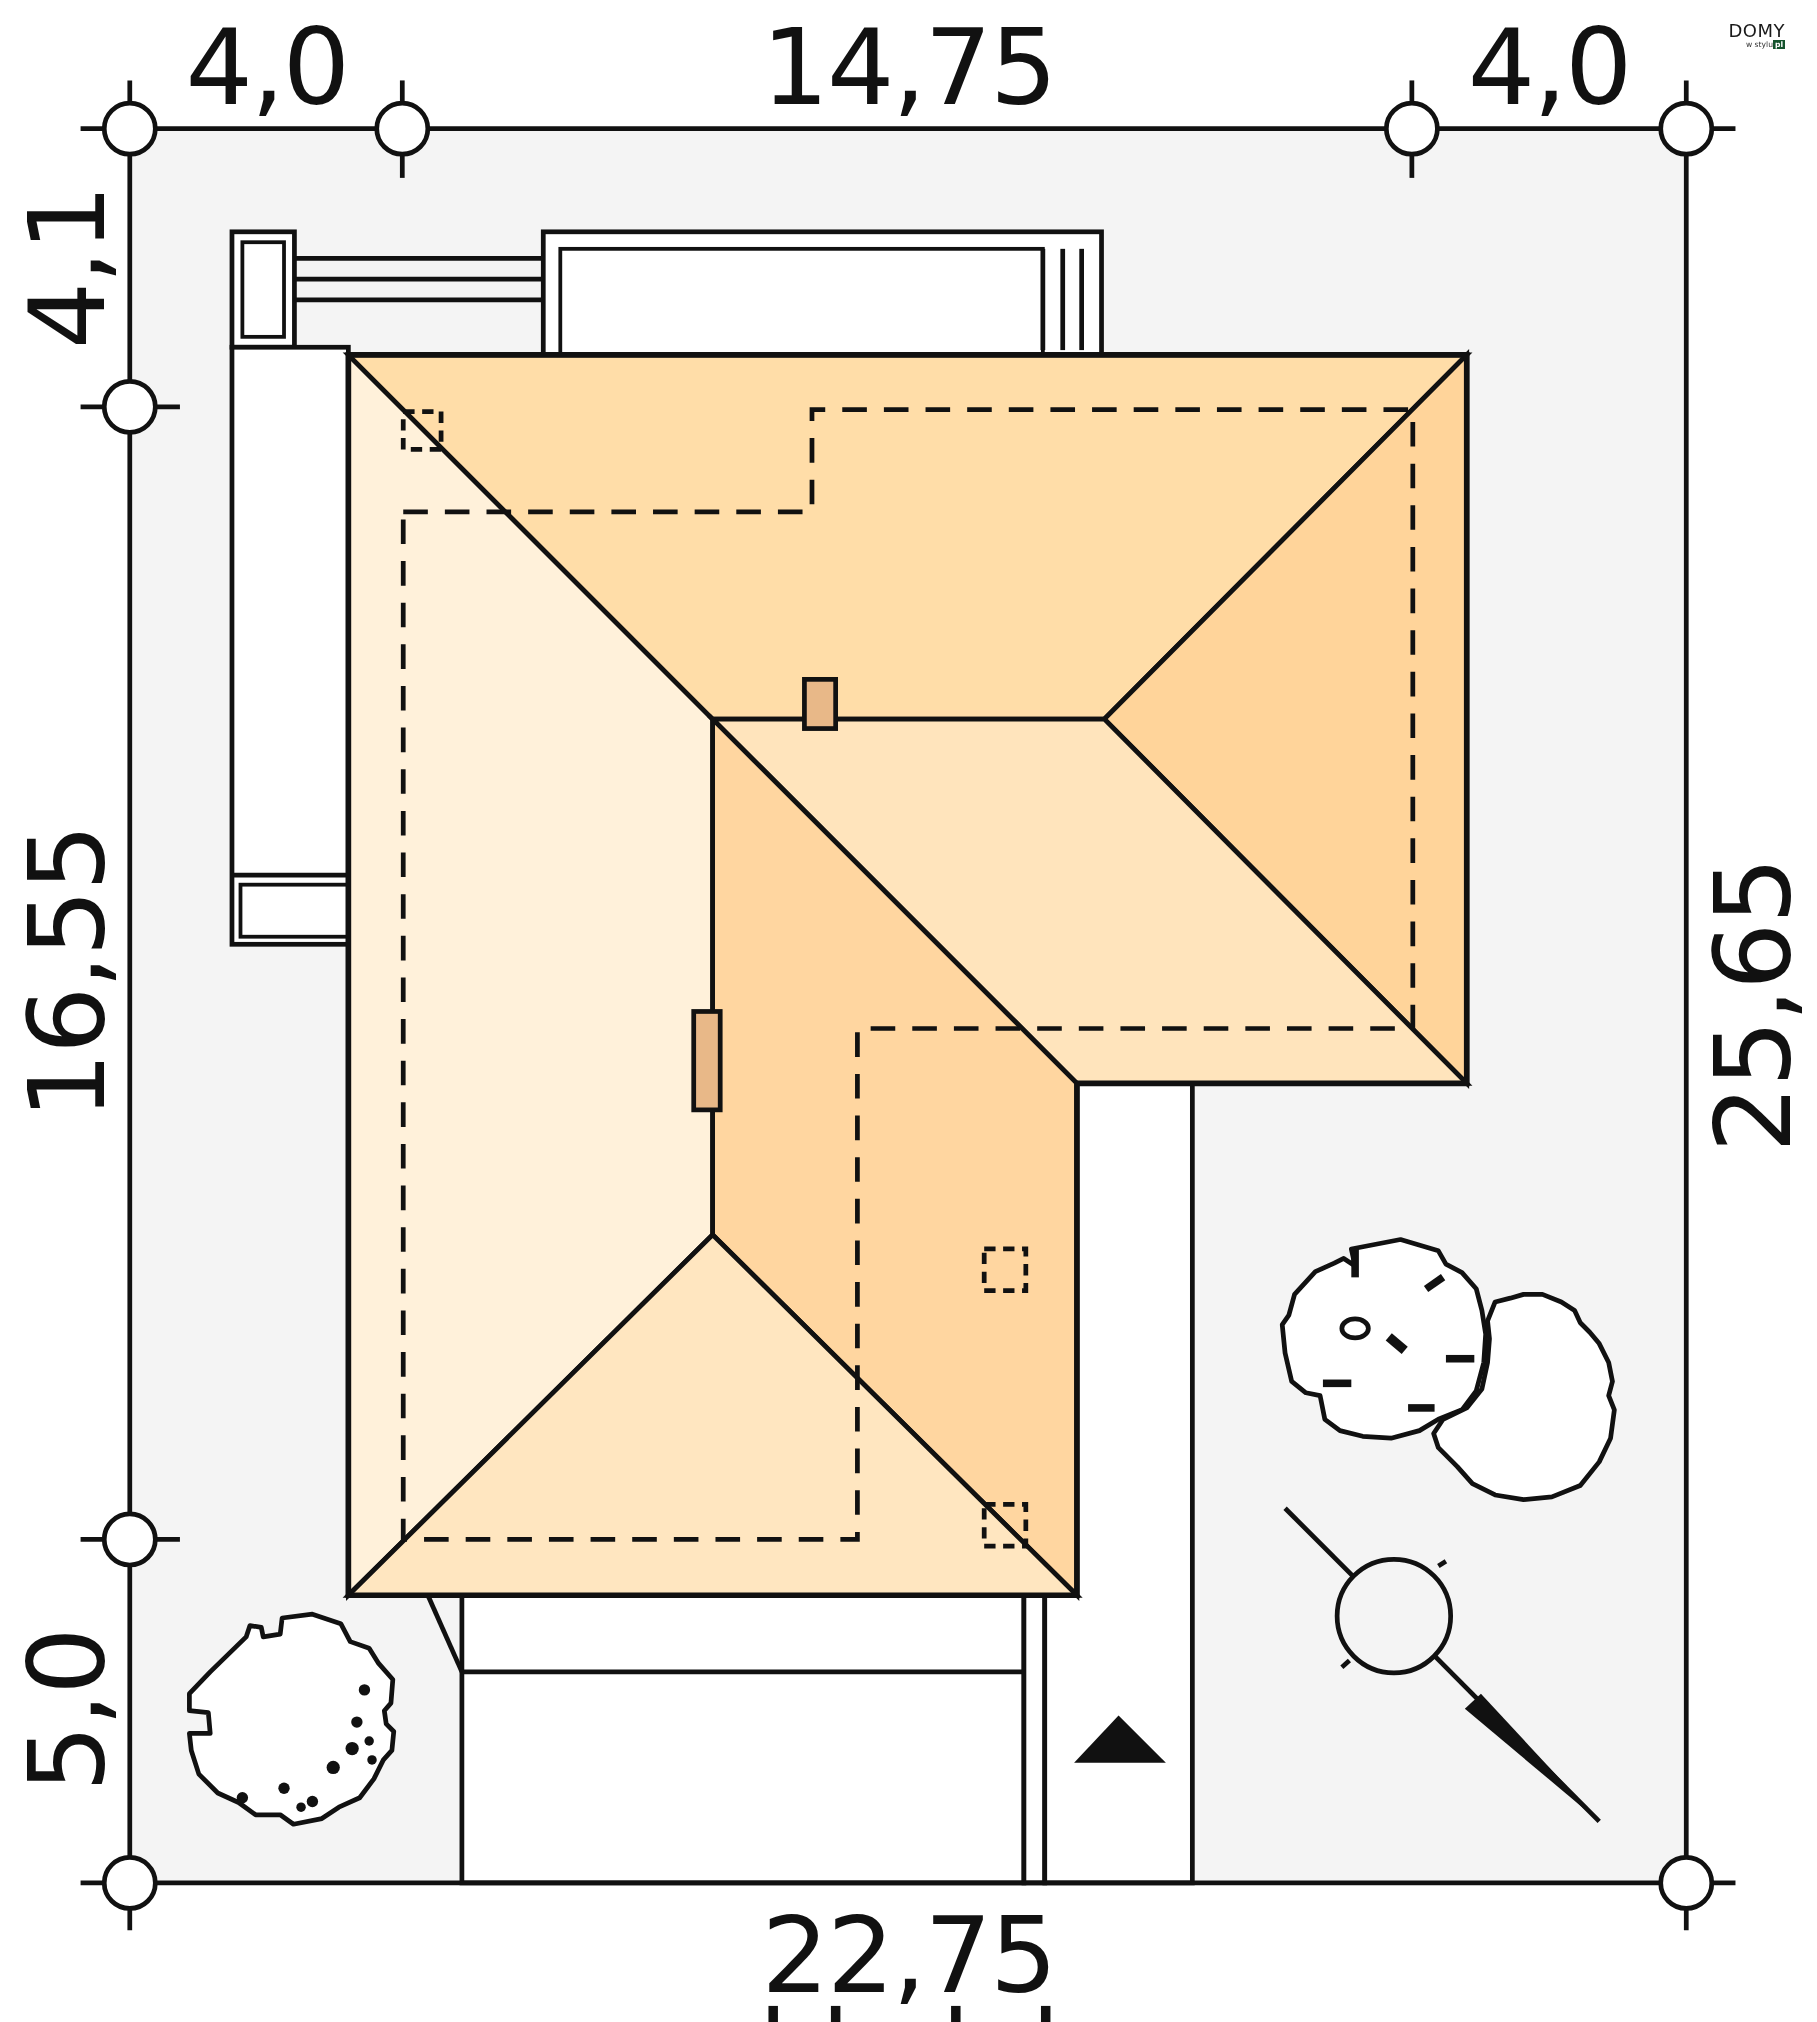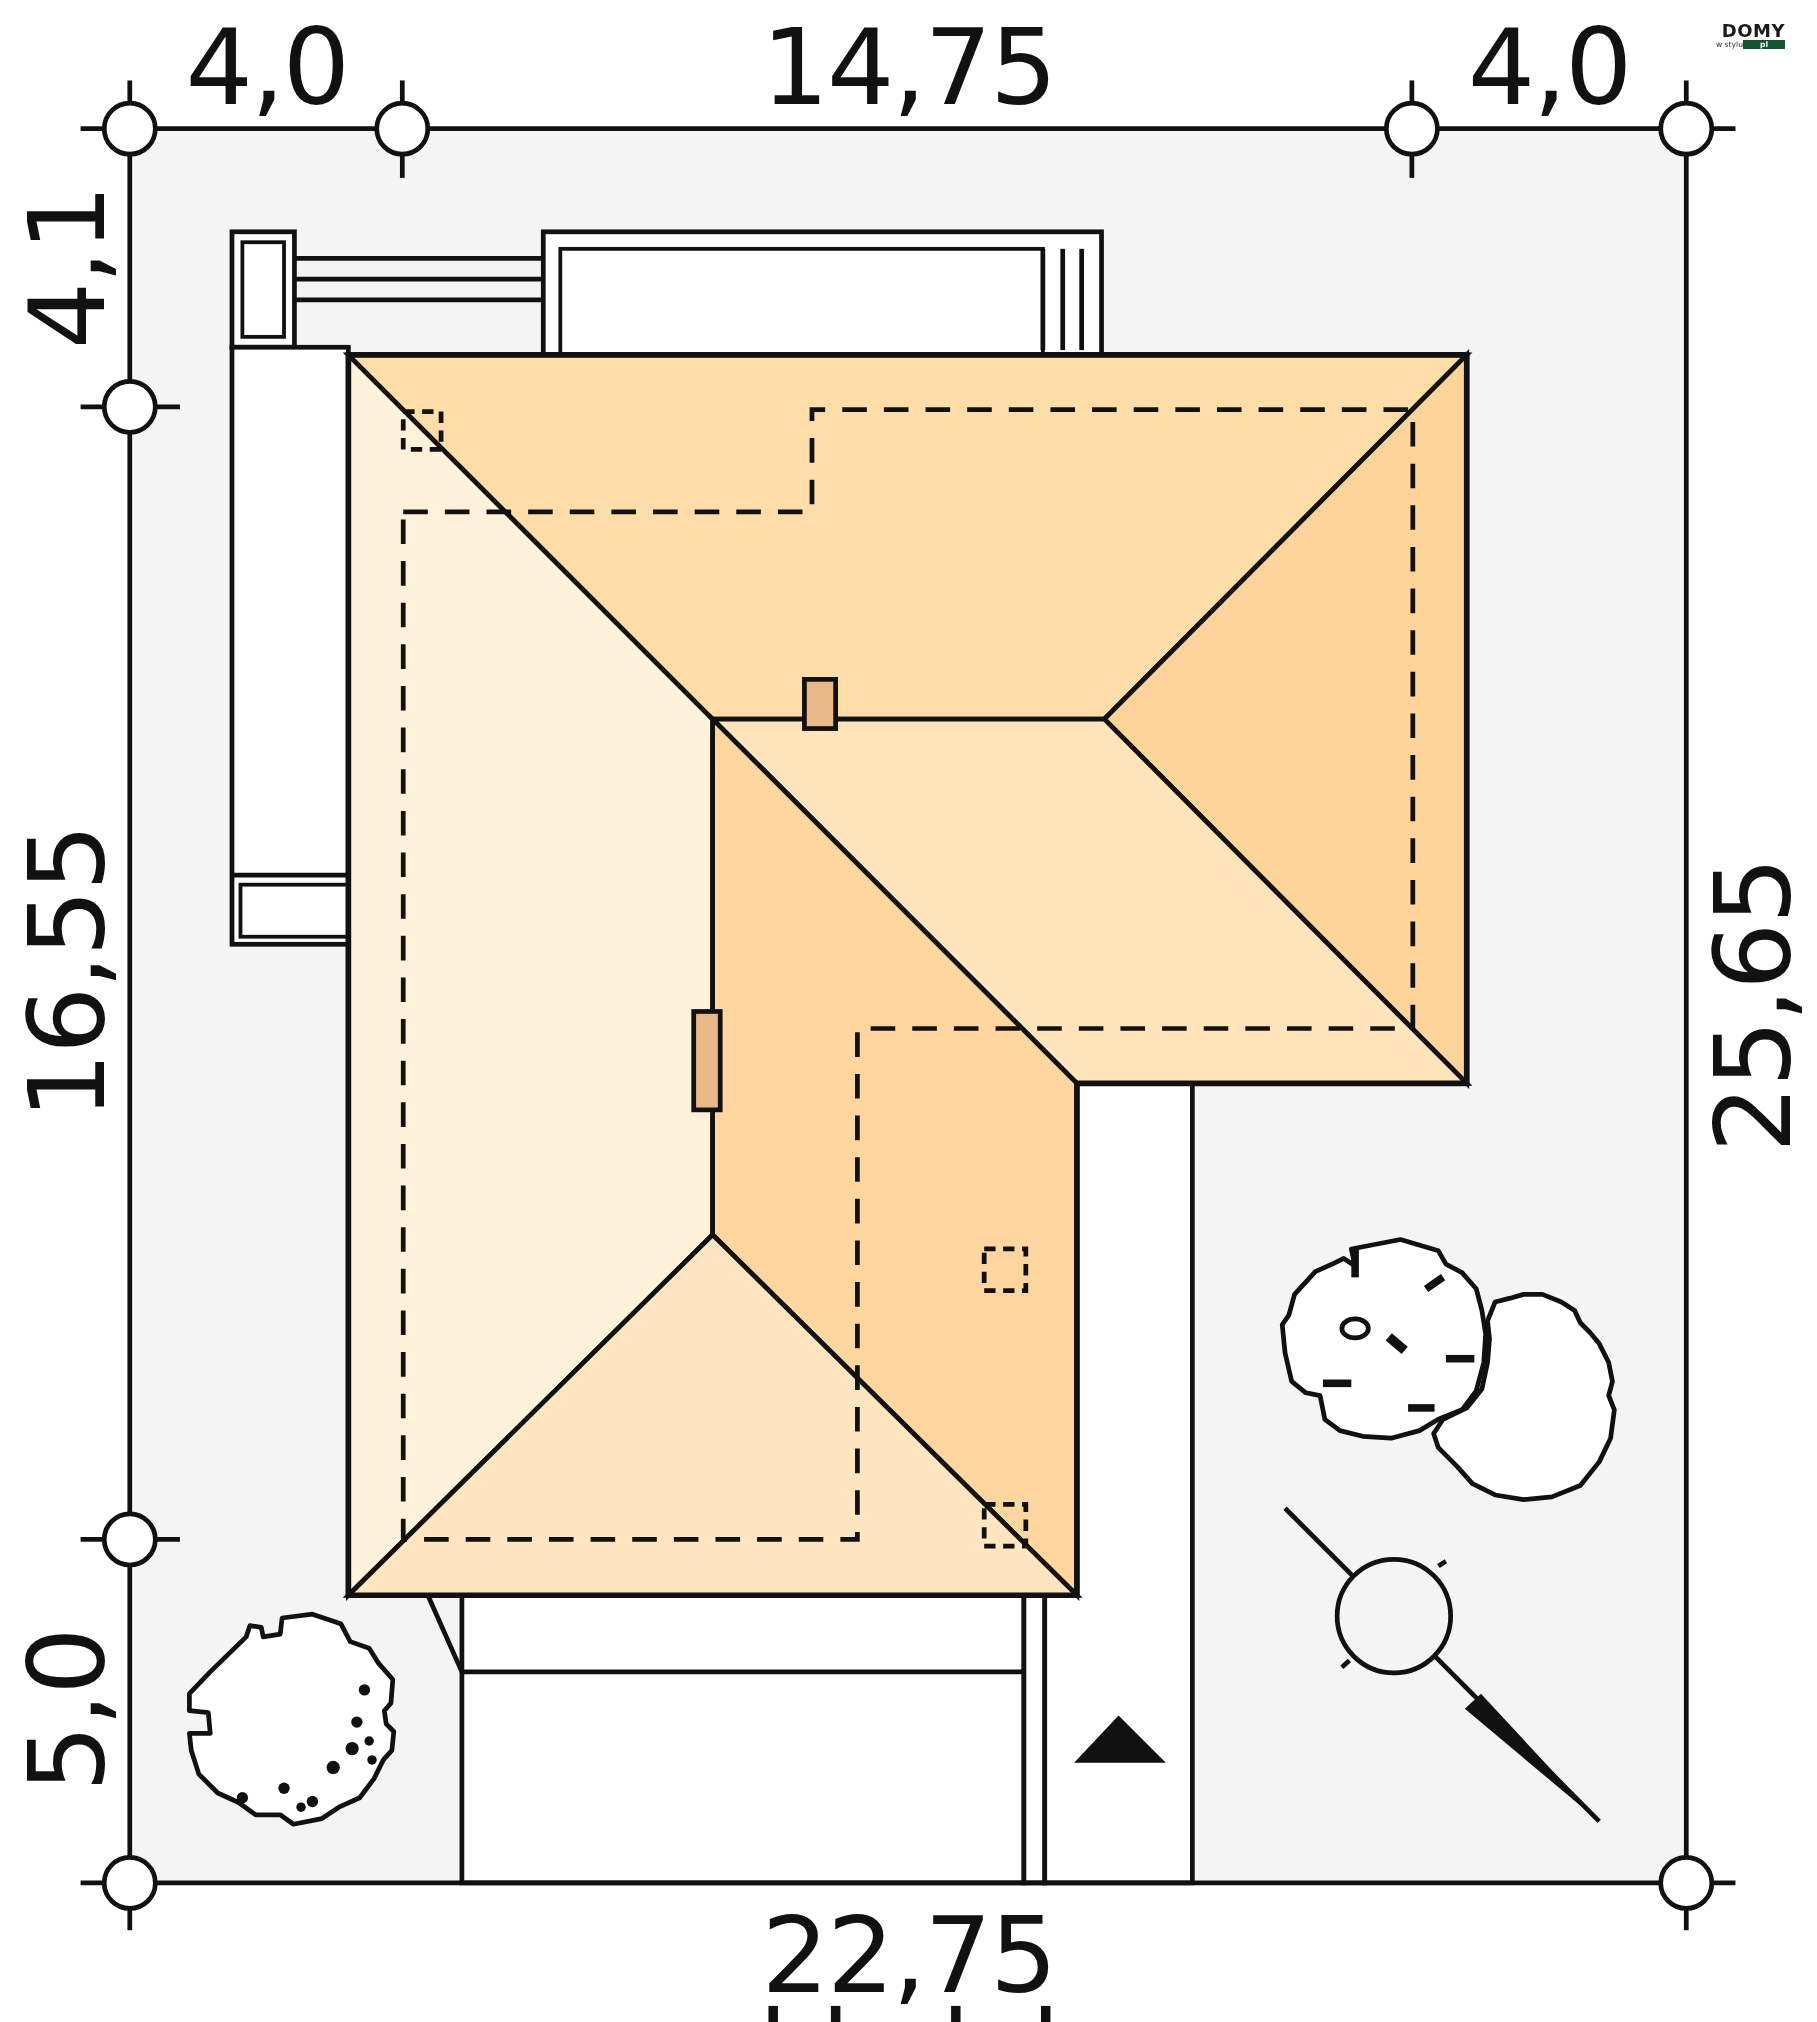--- a/index.html
+++ b/index.html
@@ -1,22 +1,22 @@
 <!DOCTYPE html>
 <html style="font-size:15px"><head>
   <meta charset="utf-8">
   <style>
     html, body { margin: 0; padding: 0; background: #ffffff; }
     body { width: 1817px; height: 2022px; position: relative; overflow: hidden; font-family: "DejaVu Sans", sans-serif; }
     #plan { position: absolute; left: 0; top: 0; width: 1817px; height: 2022px; }
     .dim-label { font-family: "DejaVu Sans", sans-serif; font-size: 112px; fill: #111; font-weight: 400; letter-spacing: -2px; }
     .logo { position: absolute; right: 32px; top: 21px; text-align: right; font-family: "DejaVu Sans", sans-serif; }
-    .logo-main { font-size: 18px; font-weight: 700; color: #1a1a1a; letter-spacing: 0.5px; line-height: 19px; }
+    .logo-main { font-size: 18px; font-weight: 400; color: #1a1a1a; letter-spacing: 0.5px; line-height: 19px; }
     .logo-sub { font-size: 7.6px; color: #333; line-height: 9.5px; }
-    .logo-sub .pl { background: #14532d; color: #fff; padding: 0 17px; font-weight: 700; }
+    .logo-sub .pl { background: #14532d; color: #fff; padding: 0 2px; font-weight: 700; }
   </style>
 </head>
 <body>
 
 <svg id="plan" viewBox="0 0 1920 2137" xmlns="http://www.w3.org/2000/svg">
 
   <rect x="137" y="136" width="1645" height="1854" fill="#F4F4F4"></rect>
 
   <g stroke="#111" stroke-width="5" fill="#fff">
     <rect x="245" y="245" width="66" height="122"></rect>

